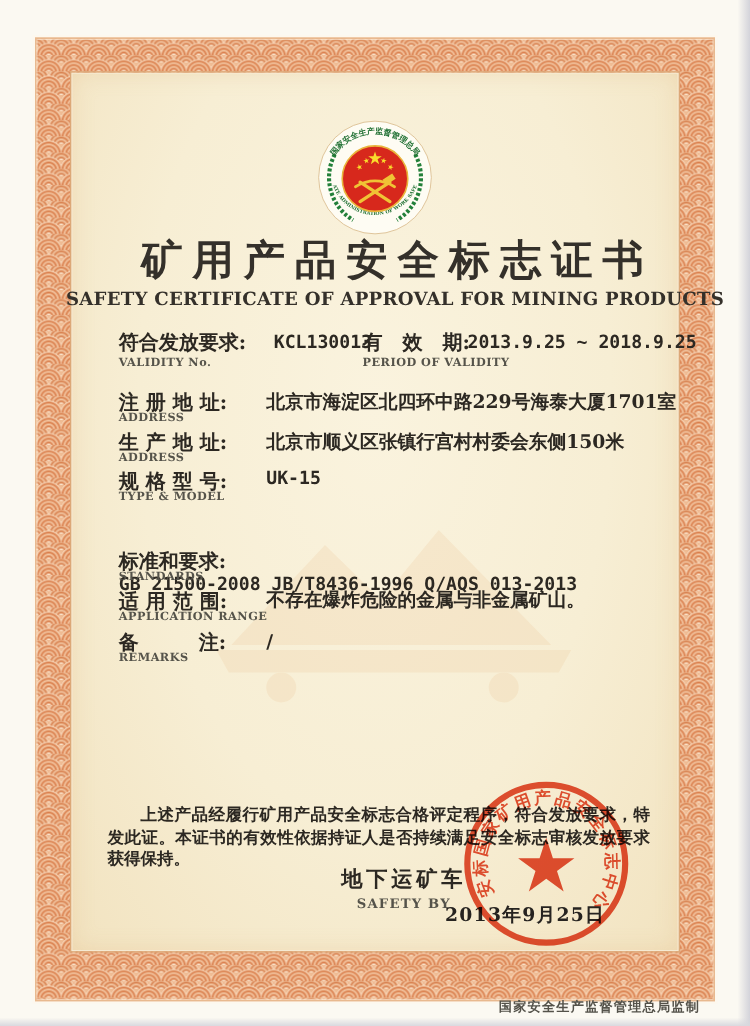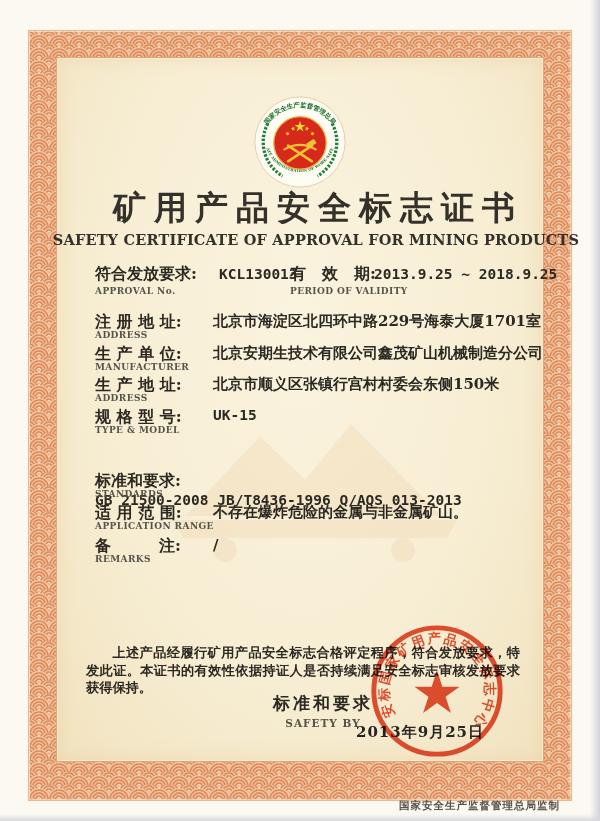--- a/index.html
+++ b/index.html
@@ -107,38 +107,34 @@
     </g>
     <rect x="57.5" y="49" width="10" height="5.5" fill="#f0c335" transform="rotate(-33 62 52)"></rect>
   </svg>
 
   <div class="abs title-zh">矿用产品安全标志证书</div>
   <div class="abs title-en">SAFETY CERTIFICATE OF APPROVAL FOR MINING PRODUCTS</div>
 
   <div class="abs approval-row">
     <span class="g1">
       <span class="zh-label">符合发放要求:</span>
-      <div class="en-label">APPROVAL No.</div>
+      <div class="en-label">VALIDITY No.</div>
     </span>
     <span class="v1 value latin">KCL130013</span>
     <span class="g2">
       <span class="zh-label">有　效　期:</span>
       <div class="en-label">PERIOD OF VALIDITY</div>
     </span>
     <span class="v2 value latin">2013.9.25 ~ 2018.9.25</span>
   </div>
 
   <div class="abs fields">
     <div class="field-row">
       <span class="zh-label">注 册 地 址:</span><span class="value">北京市海淀区北四环中路229号海泰大厦1701室</span>
       <div class="en-label">ADDRESS</div>
-    </div>
-    <div class="field-row">
-      <span class="zh-label">生 产 单 位:</span><span class="value">北京安期生技术有限公司鑫茂矿山机械制造分公司</span>
-      <div class="en-label">MANUFACTURER</div>
     </div>
     <div class="field-row">
       <span class="zh-label">生 产 地 址:</span><span class="value">北京市顺义区张镇行宫村村委会东侧150米</span>
       <div class="en-label">ADDRESS</div>
     </div>
     <div class="field-row">
       <span class="zh-label">规 格 型 号:</span><span class="value latin">UK-15</span>
       <div class="en-label">TYPE &amp; MODEL</div>
     </div>
     <div class="field-row row-standards">
@@ -151,21 +147,21 @@
     </div>
     <div class="field-row row-remarks">
       <span class="zh-label">备　　　注:</span><span class="value">/</span>
       <div class="en-label">REMARKS</div>
     </div>
   </div>
 
   <div class="abs statement">上述产品经履行矿用产品安全标志合格评定程序，符合发放要求，特发此证。本证书的有效性依据持证人是否持续满足安全标志审核发放要求获得保持。</div>
 
   <div class="abs issued">
-    <div class="zh">标准和要求</div>
+    <div class="zh">地下运矿车</div>
     <div class="en">SAFETY BY</div>
   </div>
 
   <div class="abs issue-date">2013年9月25日</div>
 
   <svg class="abs seal" viewBox="0 0 150 150">
     <defs>
       <path id="sealArc" d="M 75,75 m -49,0 a 49,49 0 1 1 98,0 a 49,49 0 1 1 -98,0"></path>
       <path id="st2" d="M0,-1 L0.225,-0.309 0.951,-0.309 0.363,0.118 0.588,0.809 0,0.382 -0.588,0.809 -0.363,0.118 -0.951,-0.309 -0.225,-0.309 Z"></path>
     </defs>

